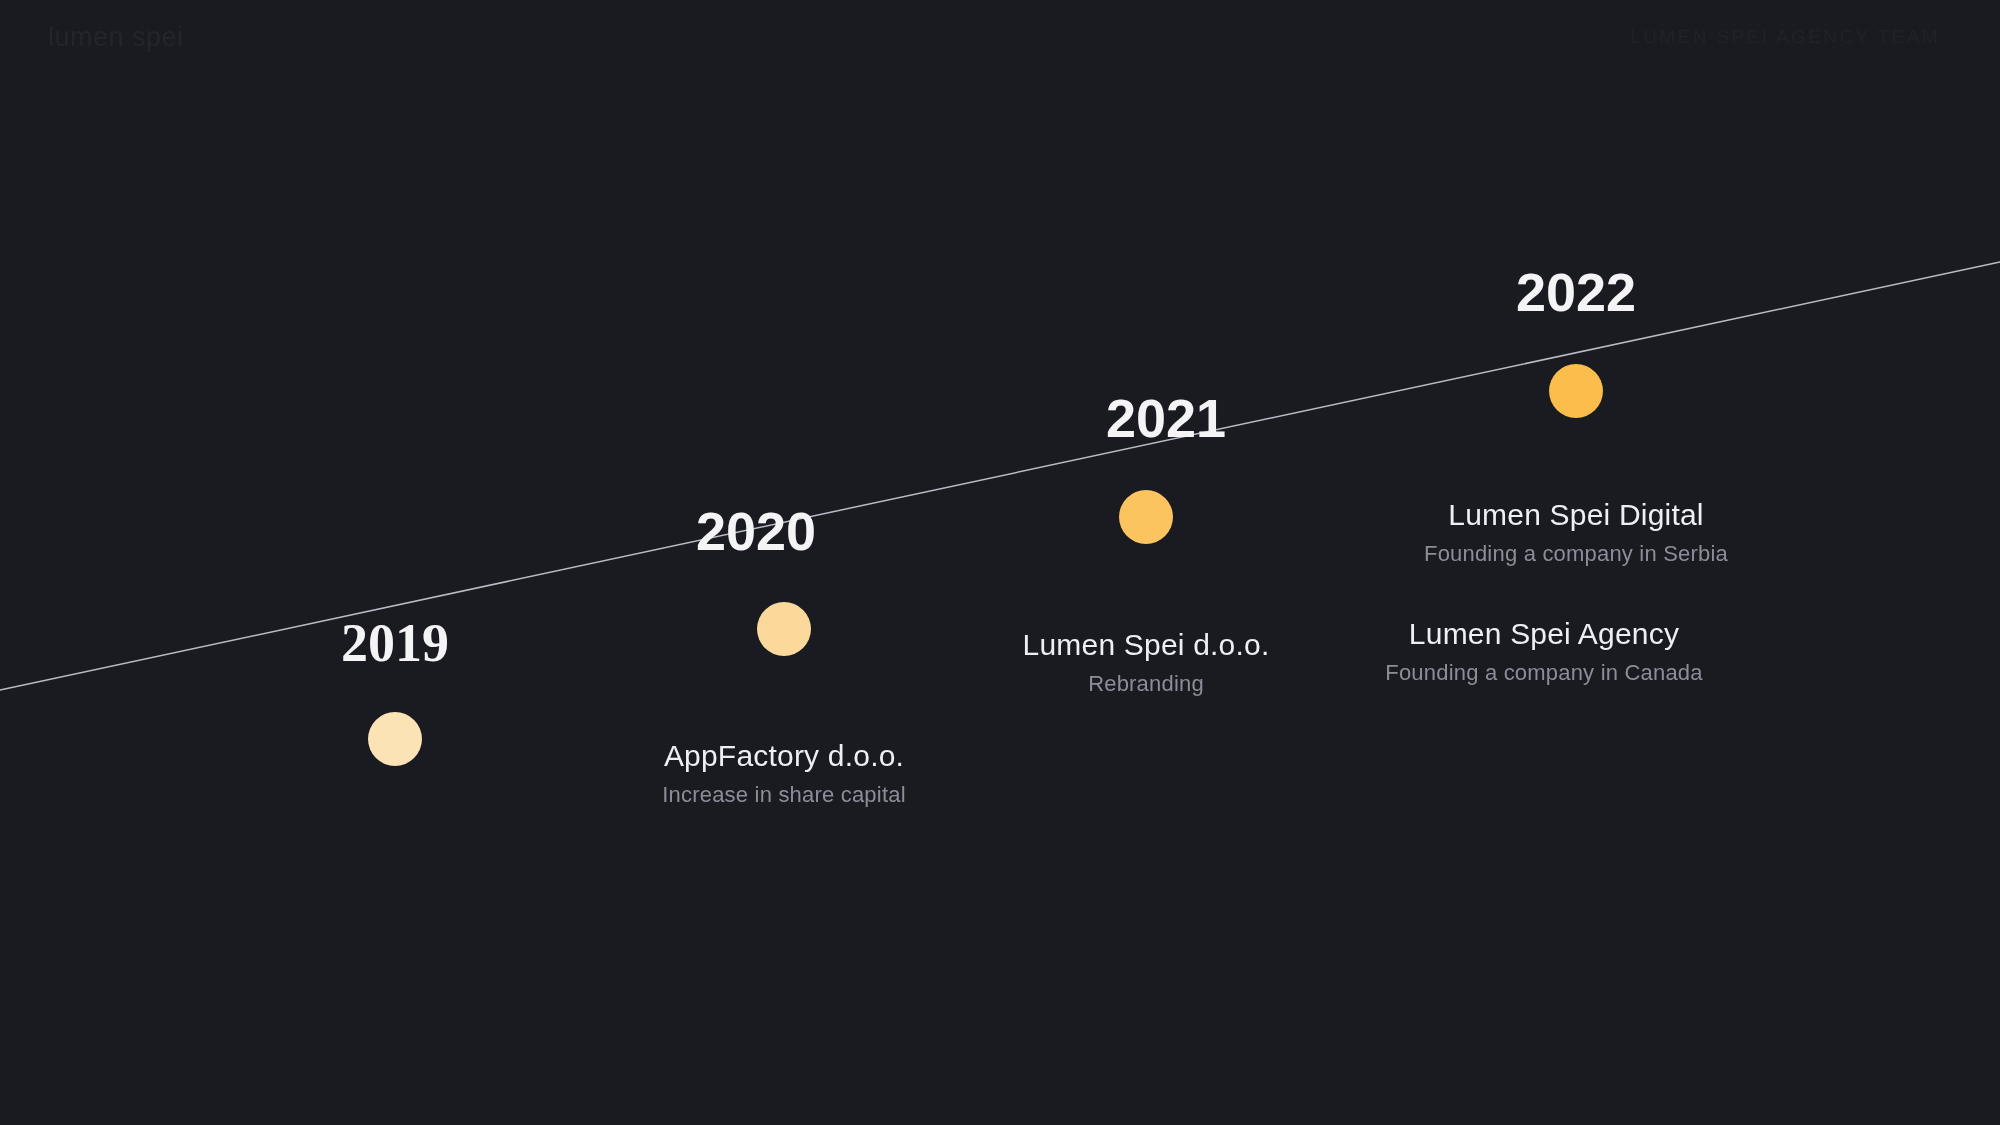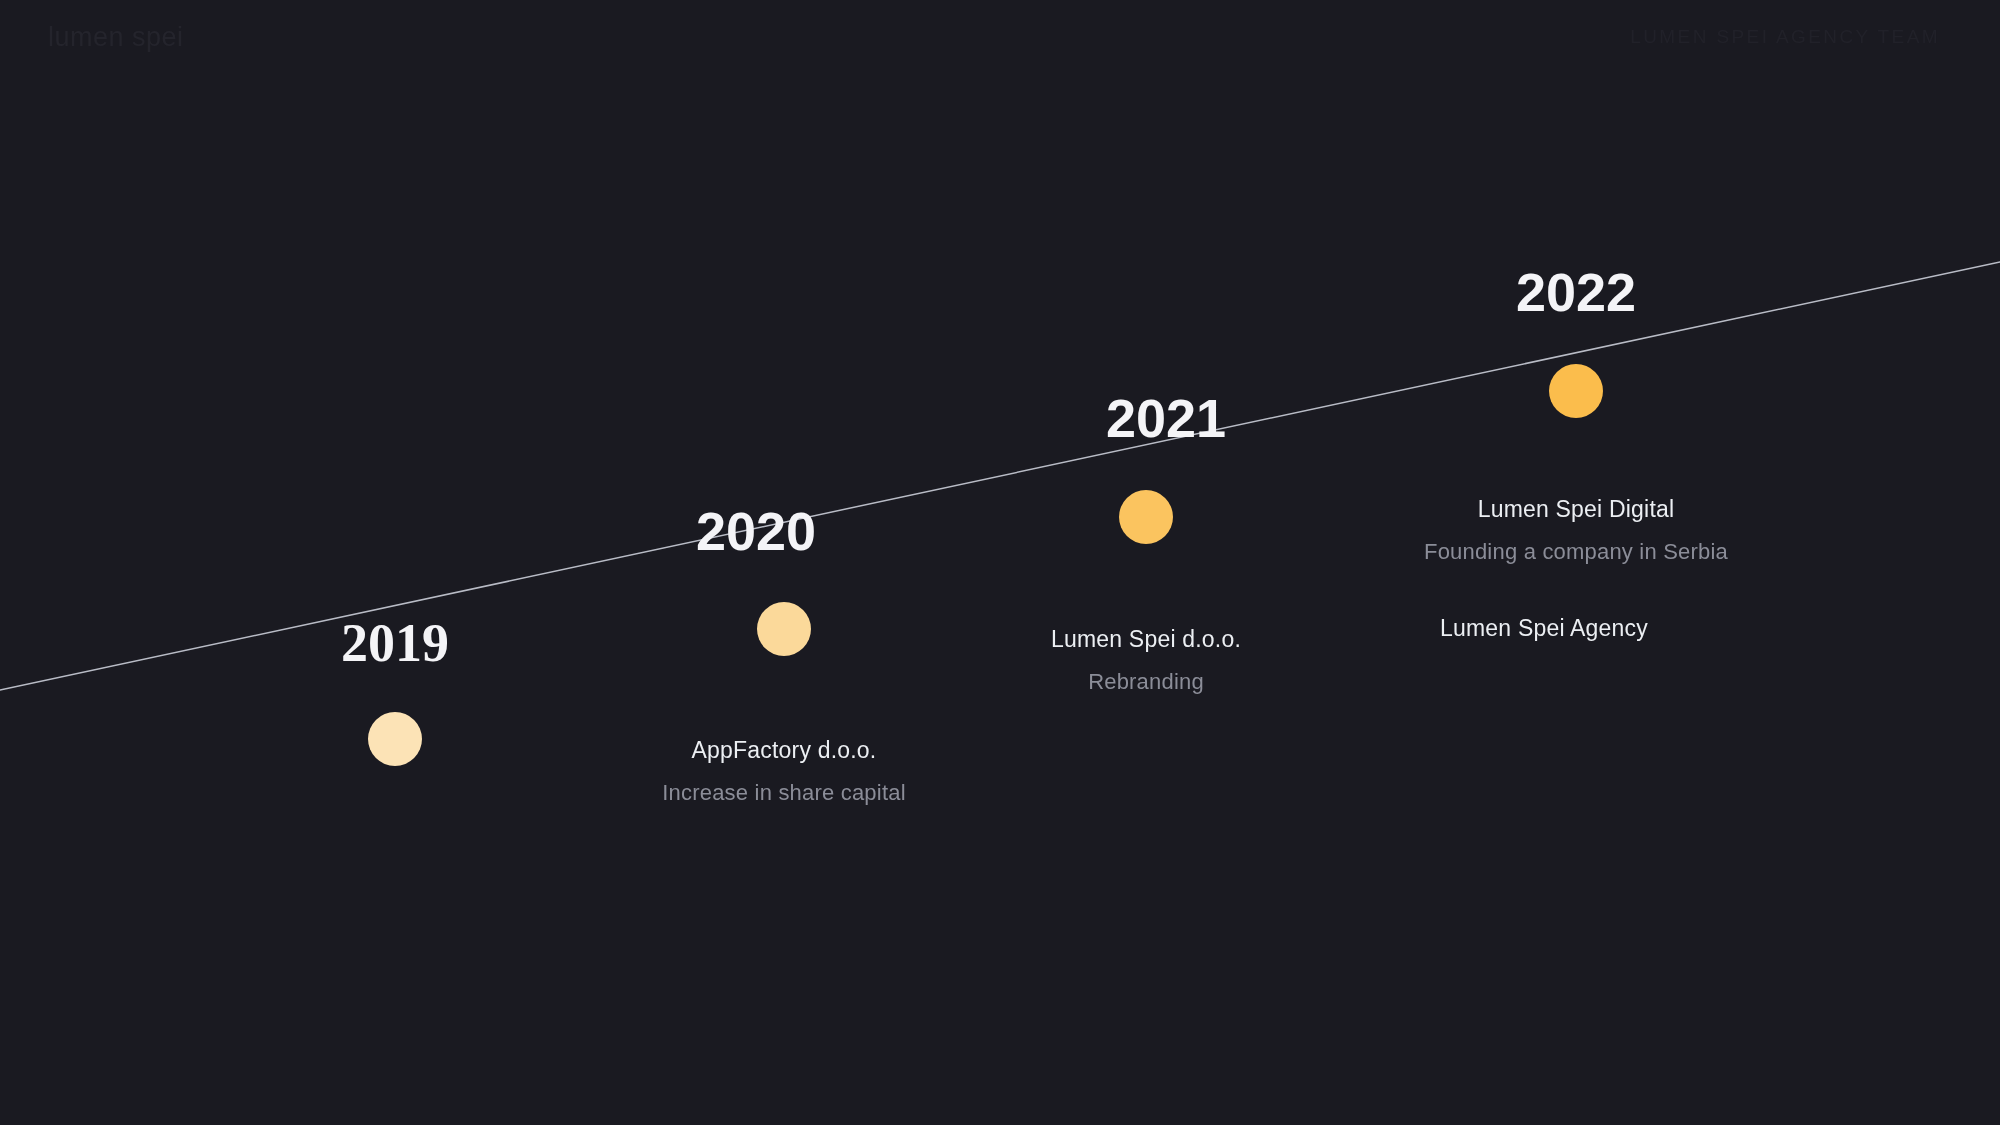--- a/index.html
+++ b/index.html
@@ -66,29 +66,29 @@
   }
 
   .entry {
     position:absolute;
     text-align:center;
     white-space:nowrap;
     transform:translateX(-50%);
   }
   .entry .title {
     display:block;
-    font-size:23px;
+    font-size:30px;
     font-weight:400;
     color:#eceff3;
     letter-spacing:0.2px;
     line-height:1.5;
   }
   .entry .sub {
     display:block;
-    margin-top:8px;
+    margin-top:0;
     font-size:22px;
     font-weight:400;
     color:#8b8d98;
     letter-spacing:0.2px;
     line-height:1.5;
   }
 </style>
 </head>
 <body>
 
@@ -127,17 +127,18 @@
       </div>
       <div class="milestone" style="left: 0px; top: 0px;">
         <div class="year" style="left: 1576px; top: 261px;">2022</div>
         <div class="dot" style="width: 54px; height: 54px; left: 1549px; top: 364px; background: rgb(251, 189, 76);"></div>
         <div class="entry" style="left: 1576px; top: 492px;">
           <span class="title">Lumen Spei Digital</span>
           <span class="sub">Founding a company in Serbia</span>
         </div>
         <div class="entry" style="left: 1544px; top: 611px;">
           <span class="title">Lumen Spei Agency</span>
+          <span class="sub">Founding a company in Canada</span>
         </div>
       </div>
     </div>
 
 </div>
 
 </body></html>

